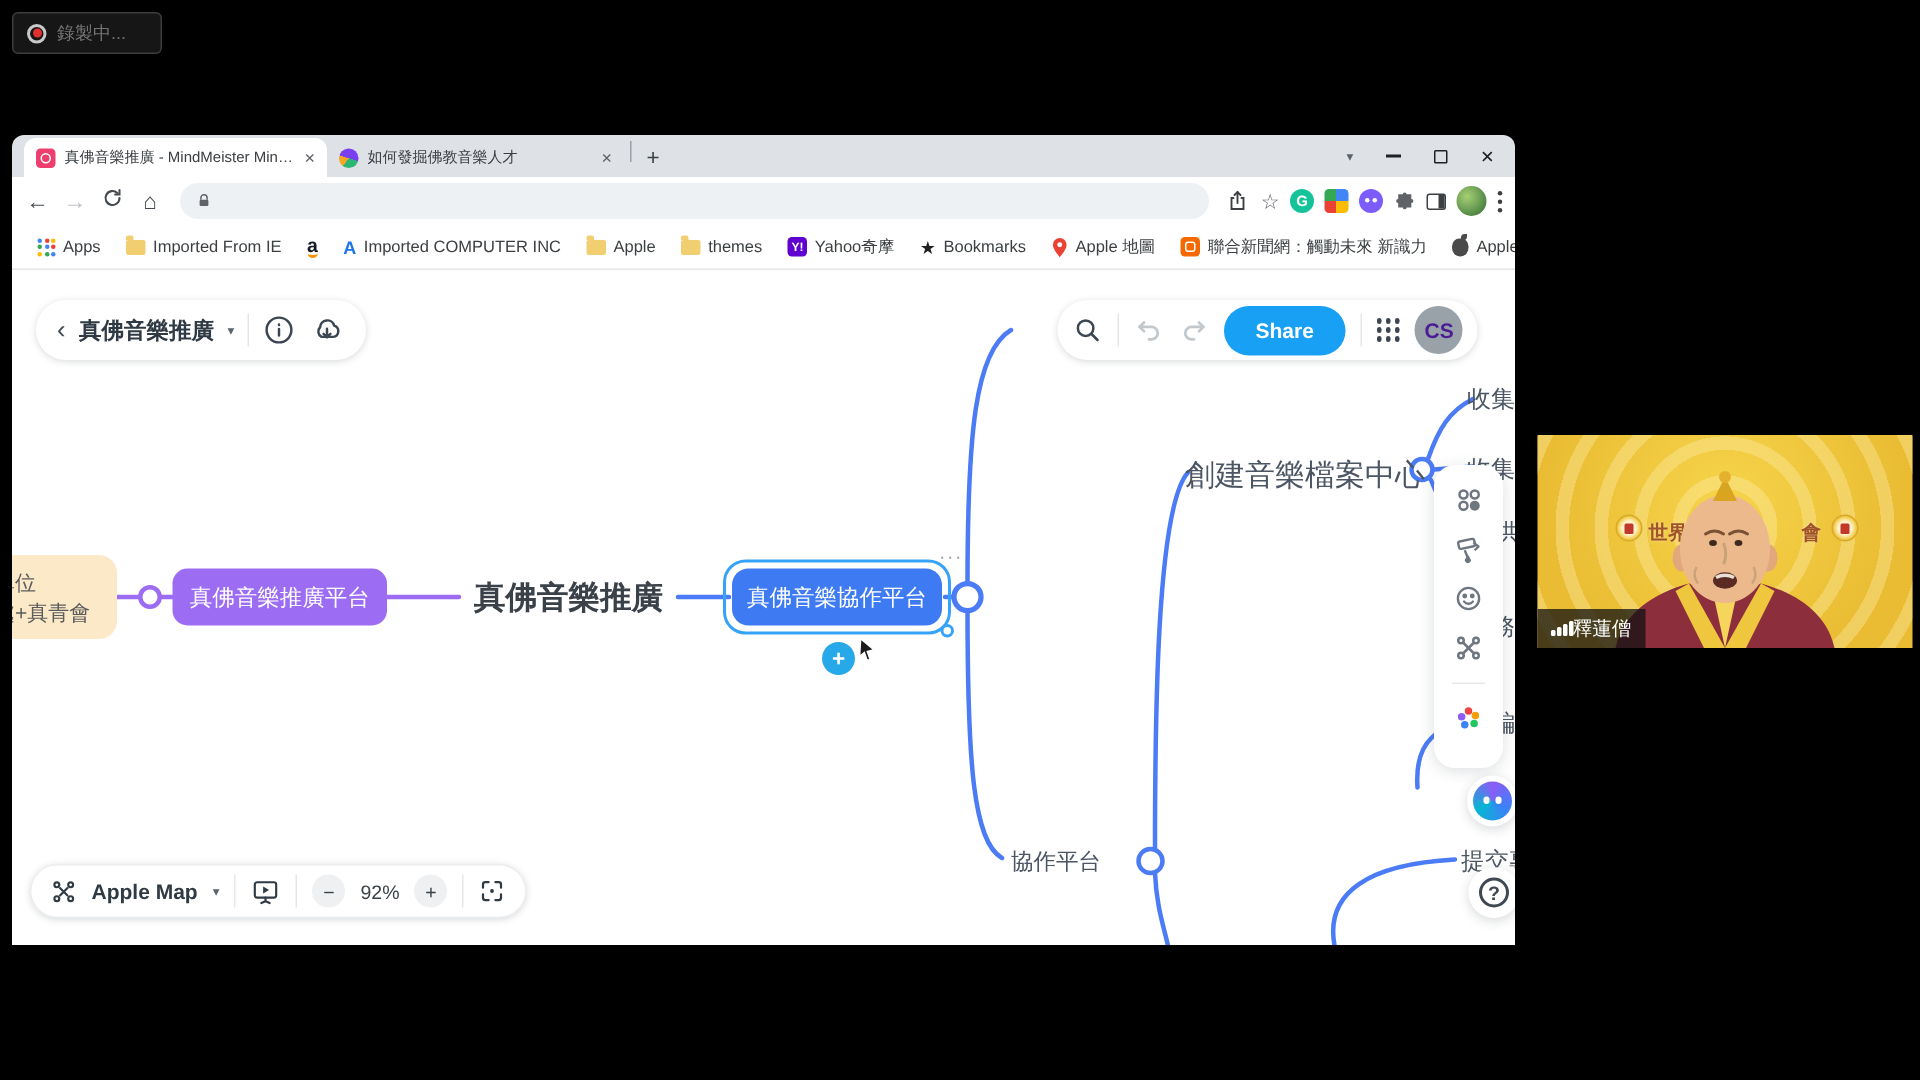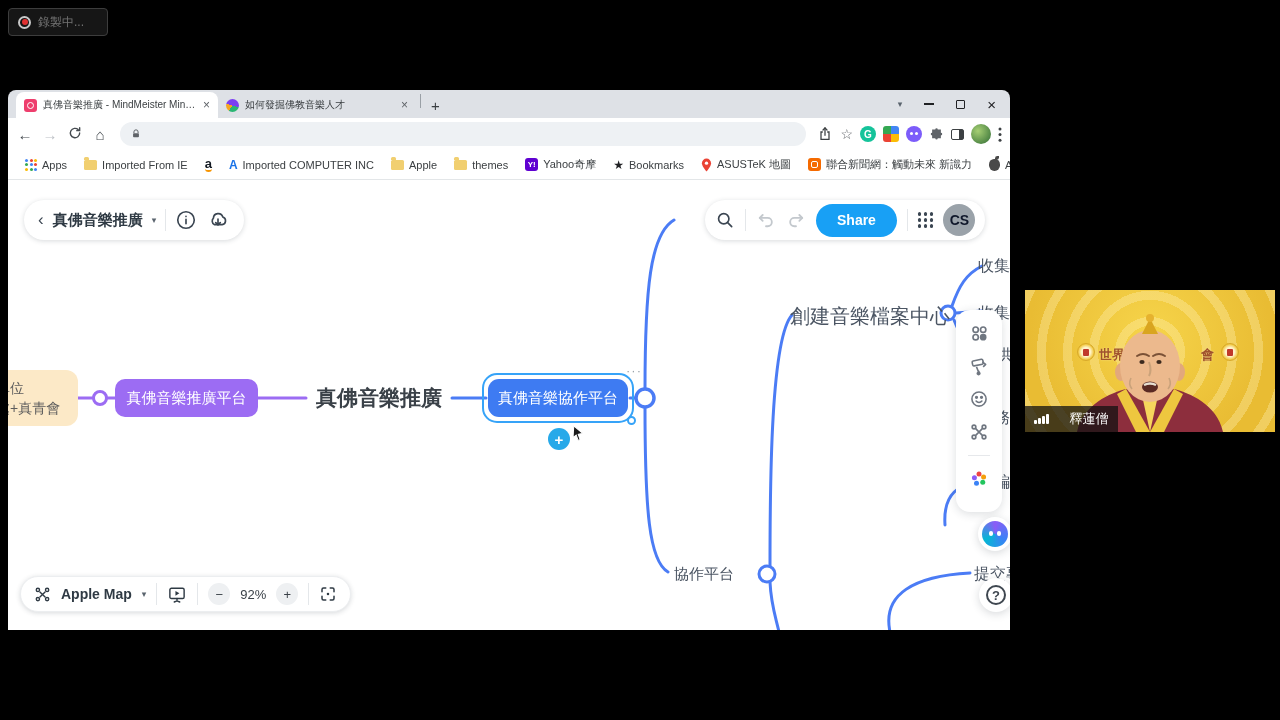--- a/index.html
+++ b/index.html
@@ -87,21 +87,21 @@
   .mm-header { left:16px; top:20px; height:40px; padding:0 14px; gap:9px; }
   .mm-title { font-size:15px; font-weight:bold; color:#2f3a44; }
   .mm-back { font-size:17px; color:#3b4652; }
   .caret { font-size:9px; color:#5a646e; }
   .vdiv { width:1px; height:22px; background:#e4e7ea; }
   .mm-top-right { left:697px; top:20px; height:40px; padding:0 10px; gap:10px;justify-content:space-between; }
   .share-btn { background:#18a0f5; color:#fff; font-size:14px; font-weight:bold;
     border:none; border-radius:17px; height:33px; padding:0 21px; }
   .griddots { display:grid; grid-template-columns:repeat(3,1fr); gap:2.5px; }
   .griddots i { width:3.5px; height:3.5px; background:#3b4652; border-radius:50%; }
-  .avatar-cs { width:32px; height:32px; border-radius:50%; background:#9aa2a9; color:#0f172a;
+  .avatar-cs { width:32px; height:32px; border-radius:50%; background:#9aa2a9; color:#4c1d95;
     font-size:14px; font-weight:bold; display:flex; align-items:center; justify-content:center; }
 
   .node { position:absolute; display:flex; align-items:center; justify-content:center;
     border-radius:10px; font-size:15px; }
   .yellow-node { left:-36px; top:190px; width:106px; height:56px; background:#fce9c7;
     color:#5c5c5c; font-size:14px; line-height:1.45; padding-left:24px;
     justify-content:flex-start; border-radius:12px; }
   .purple-node { left:107px; top:199px; width:143px; height:38px; background:#9c6cf3; color:#fff; }
   .root-label { position:absolute; left:293px; top:204px; width:156px; text-align:center;
     font-size:21px; font-weight:bold; color:#3a4148; }
@@ -145,21 +145,21 @@
     background:radial-gradient(circle at 50% 30%, #f6d44a, #e9bc33 75%); }
   .wc-pattern { position:absolute; inset:-20px;
     background:repeating-radial-gradient(circle at 50% 45%, rgba(255,240,180,.35) 0 9px, rgba(0,0,0,0) 9px 26px); }
   .emblem { position:absolute; width:18px; height:18px; border-radius:50%;
     background:radial-gradient(circle, #fff3c9 40%, #f0c63c 70%); border:1px solid #d8a92a;
     display:flex; align-items:center; justify-content:center; }
   .emblem i { width:6px; height:7px; background:#c0392b; border-radius:1px; }
   .banner-txt { position:absolute; top:56px; font-size:13px; font-weight:bold; color:#a0522d;
     text-shadow:0 0 2px #f7e08a; }
   .wc-name { position:absolute; left:0; top:116px; height:26px; background:rgba(18,18,18,.75);
-    display:flex; align-items:center; gap:21px; padding:0 9px; }
+    display:flex; align-items:center; gap:0; padding:0 9px; }
   .wc-name span { color:#fff; font-size:13px; }
   .sigbars { display:flex; align-items:flex-end; gap:1.5px; }
   .sigbars i { width:2.5px; background:#fff; border-radius:1px; }
 </style>
 </head>
 <body>
 
 <div class="abs rec-badge">
   <span class="rec-ring">
       <span class="rec-dot"></span>
@@ -267,21 +267,21 @@
     </span>
     <span class="bm">
       <span style="font-size:12px;color:#202124">★</span>
       <span>Bookmarks</span>
     </span>
     <span class="bm">
       <svg width="11" height="14" viewBox="0 0 24 30">
           <path d="M12 1 a10 10 0 0 1 10 10 c0 7-10 18-10 18 S2 18 2 11 A10 10 0 0 1 12 1" fill="#ea4335"></path>
           <circle cx="12" cy="11" r="3.6" fill="#fff"></circle>
         </svg>
-      <span>ASUSTeK 地圖</span>
+      <span>Apple 地圖</span>
     </span>
     <span class="bm">
       <span class="udn"></span>
       <span>聯合新聞網：觸動未來 新識力</span>
     </span>
     <span class="bm">
       <span class="apple-ico"></span>
       <span>Apple</span>
     </span>
 

